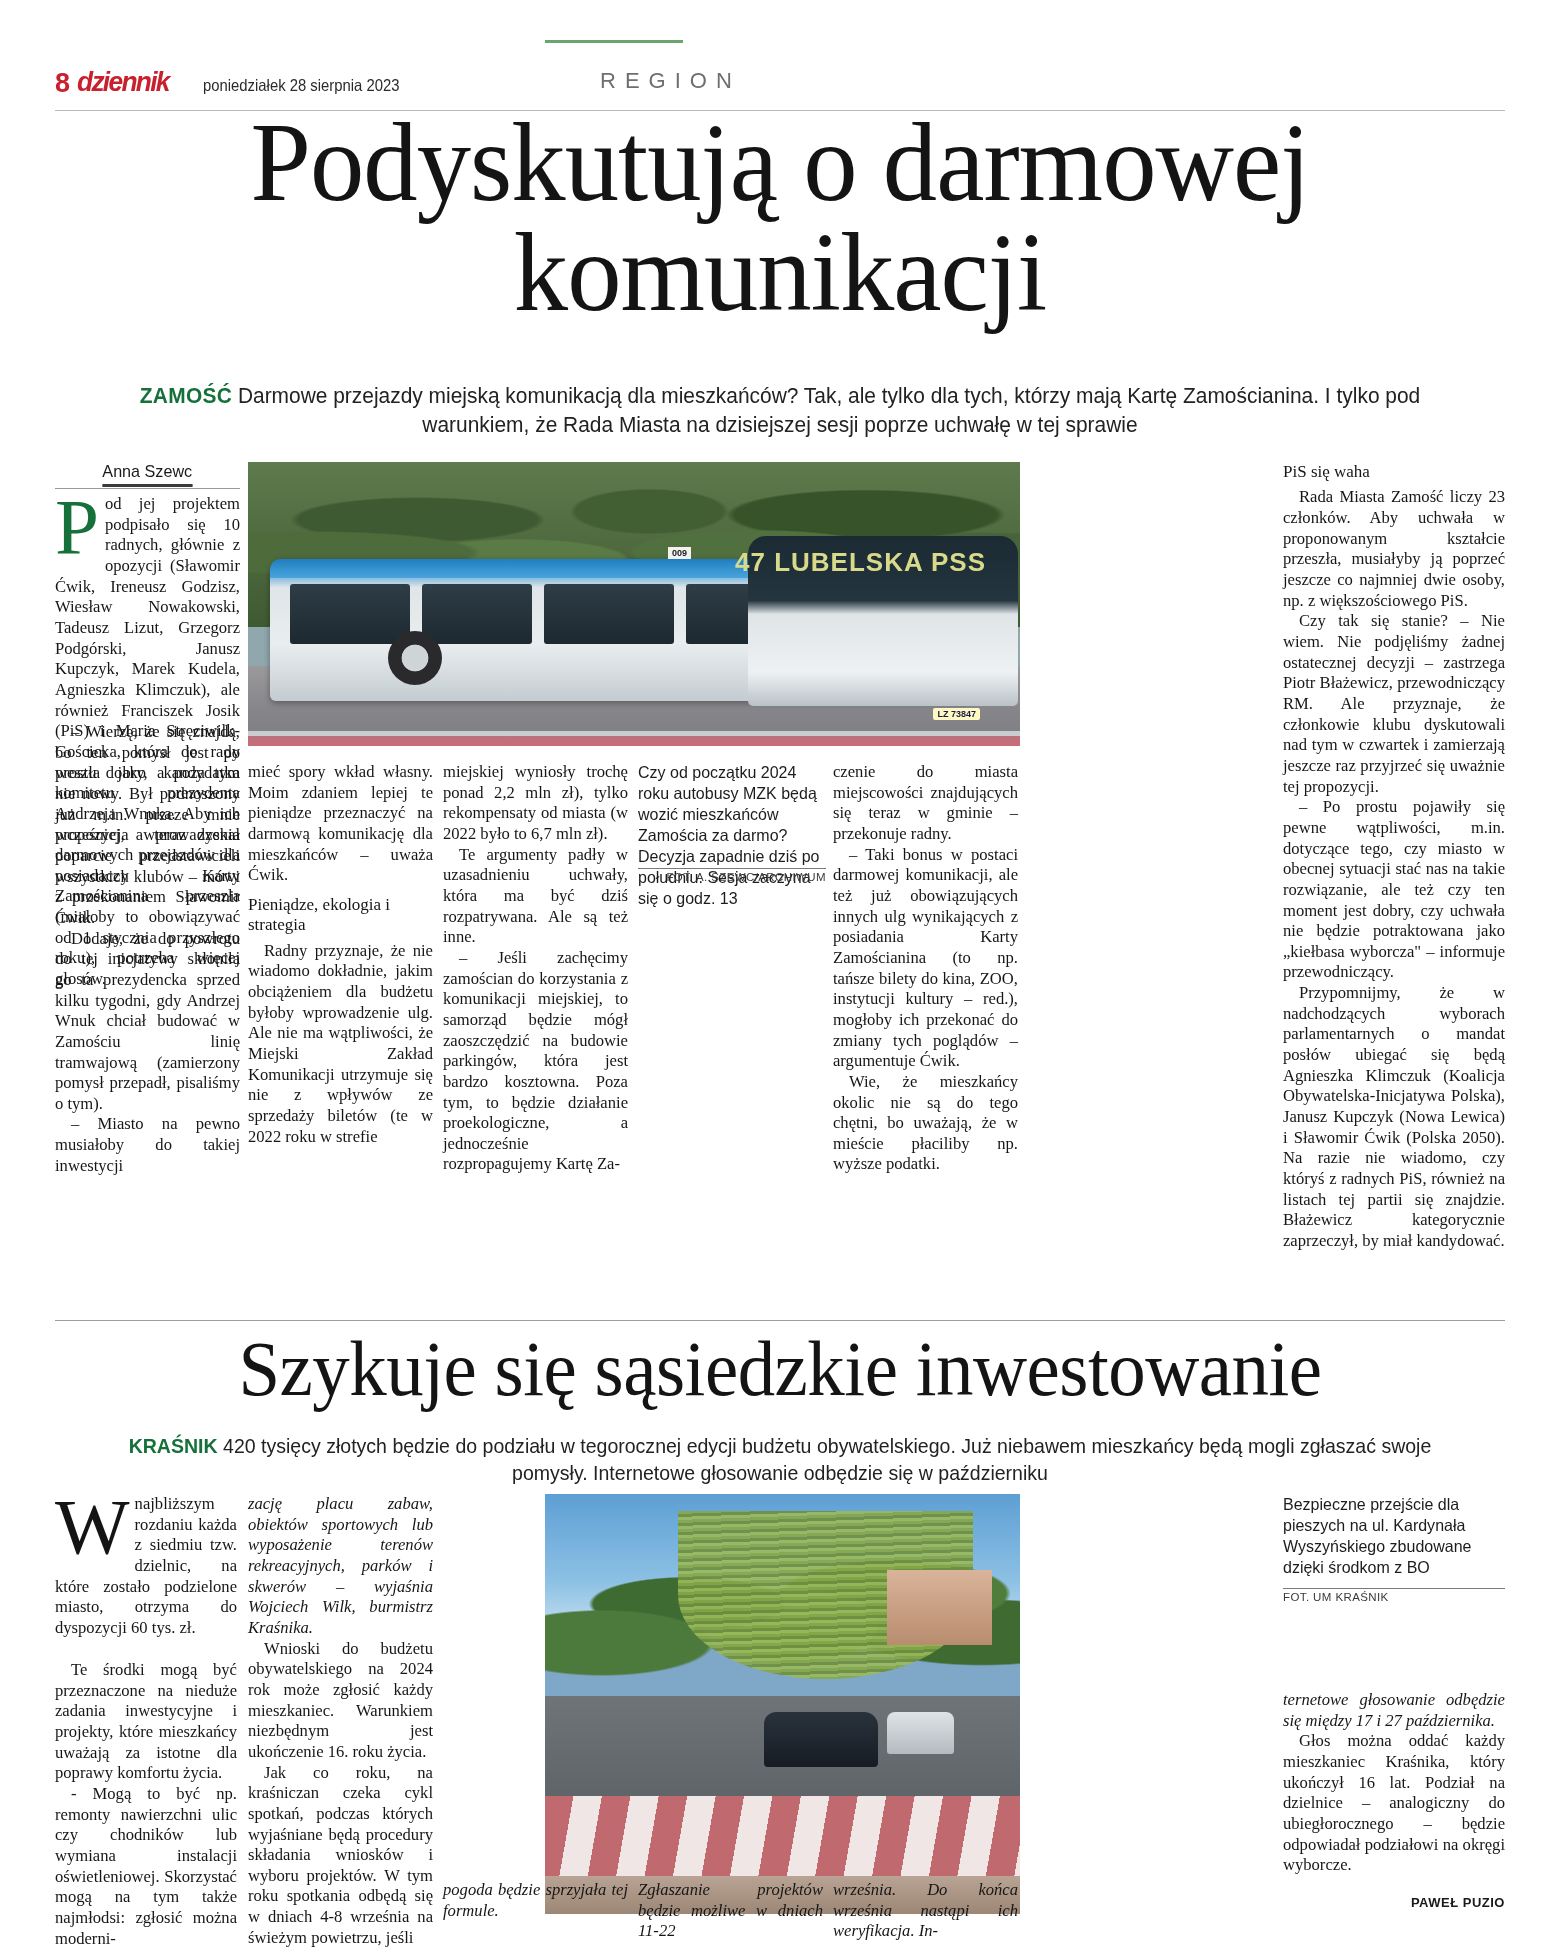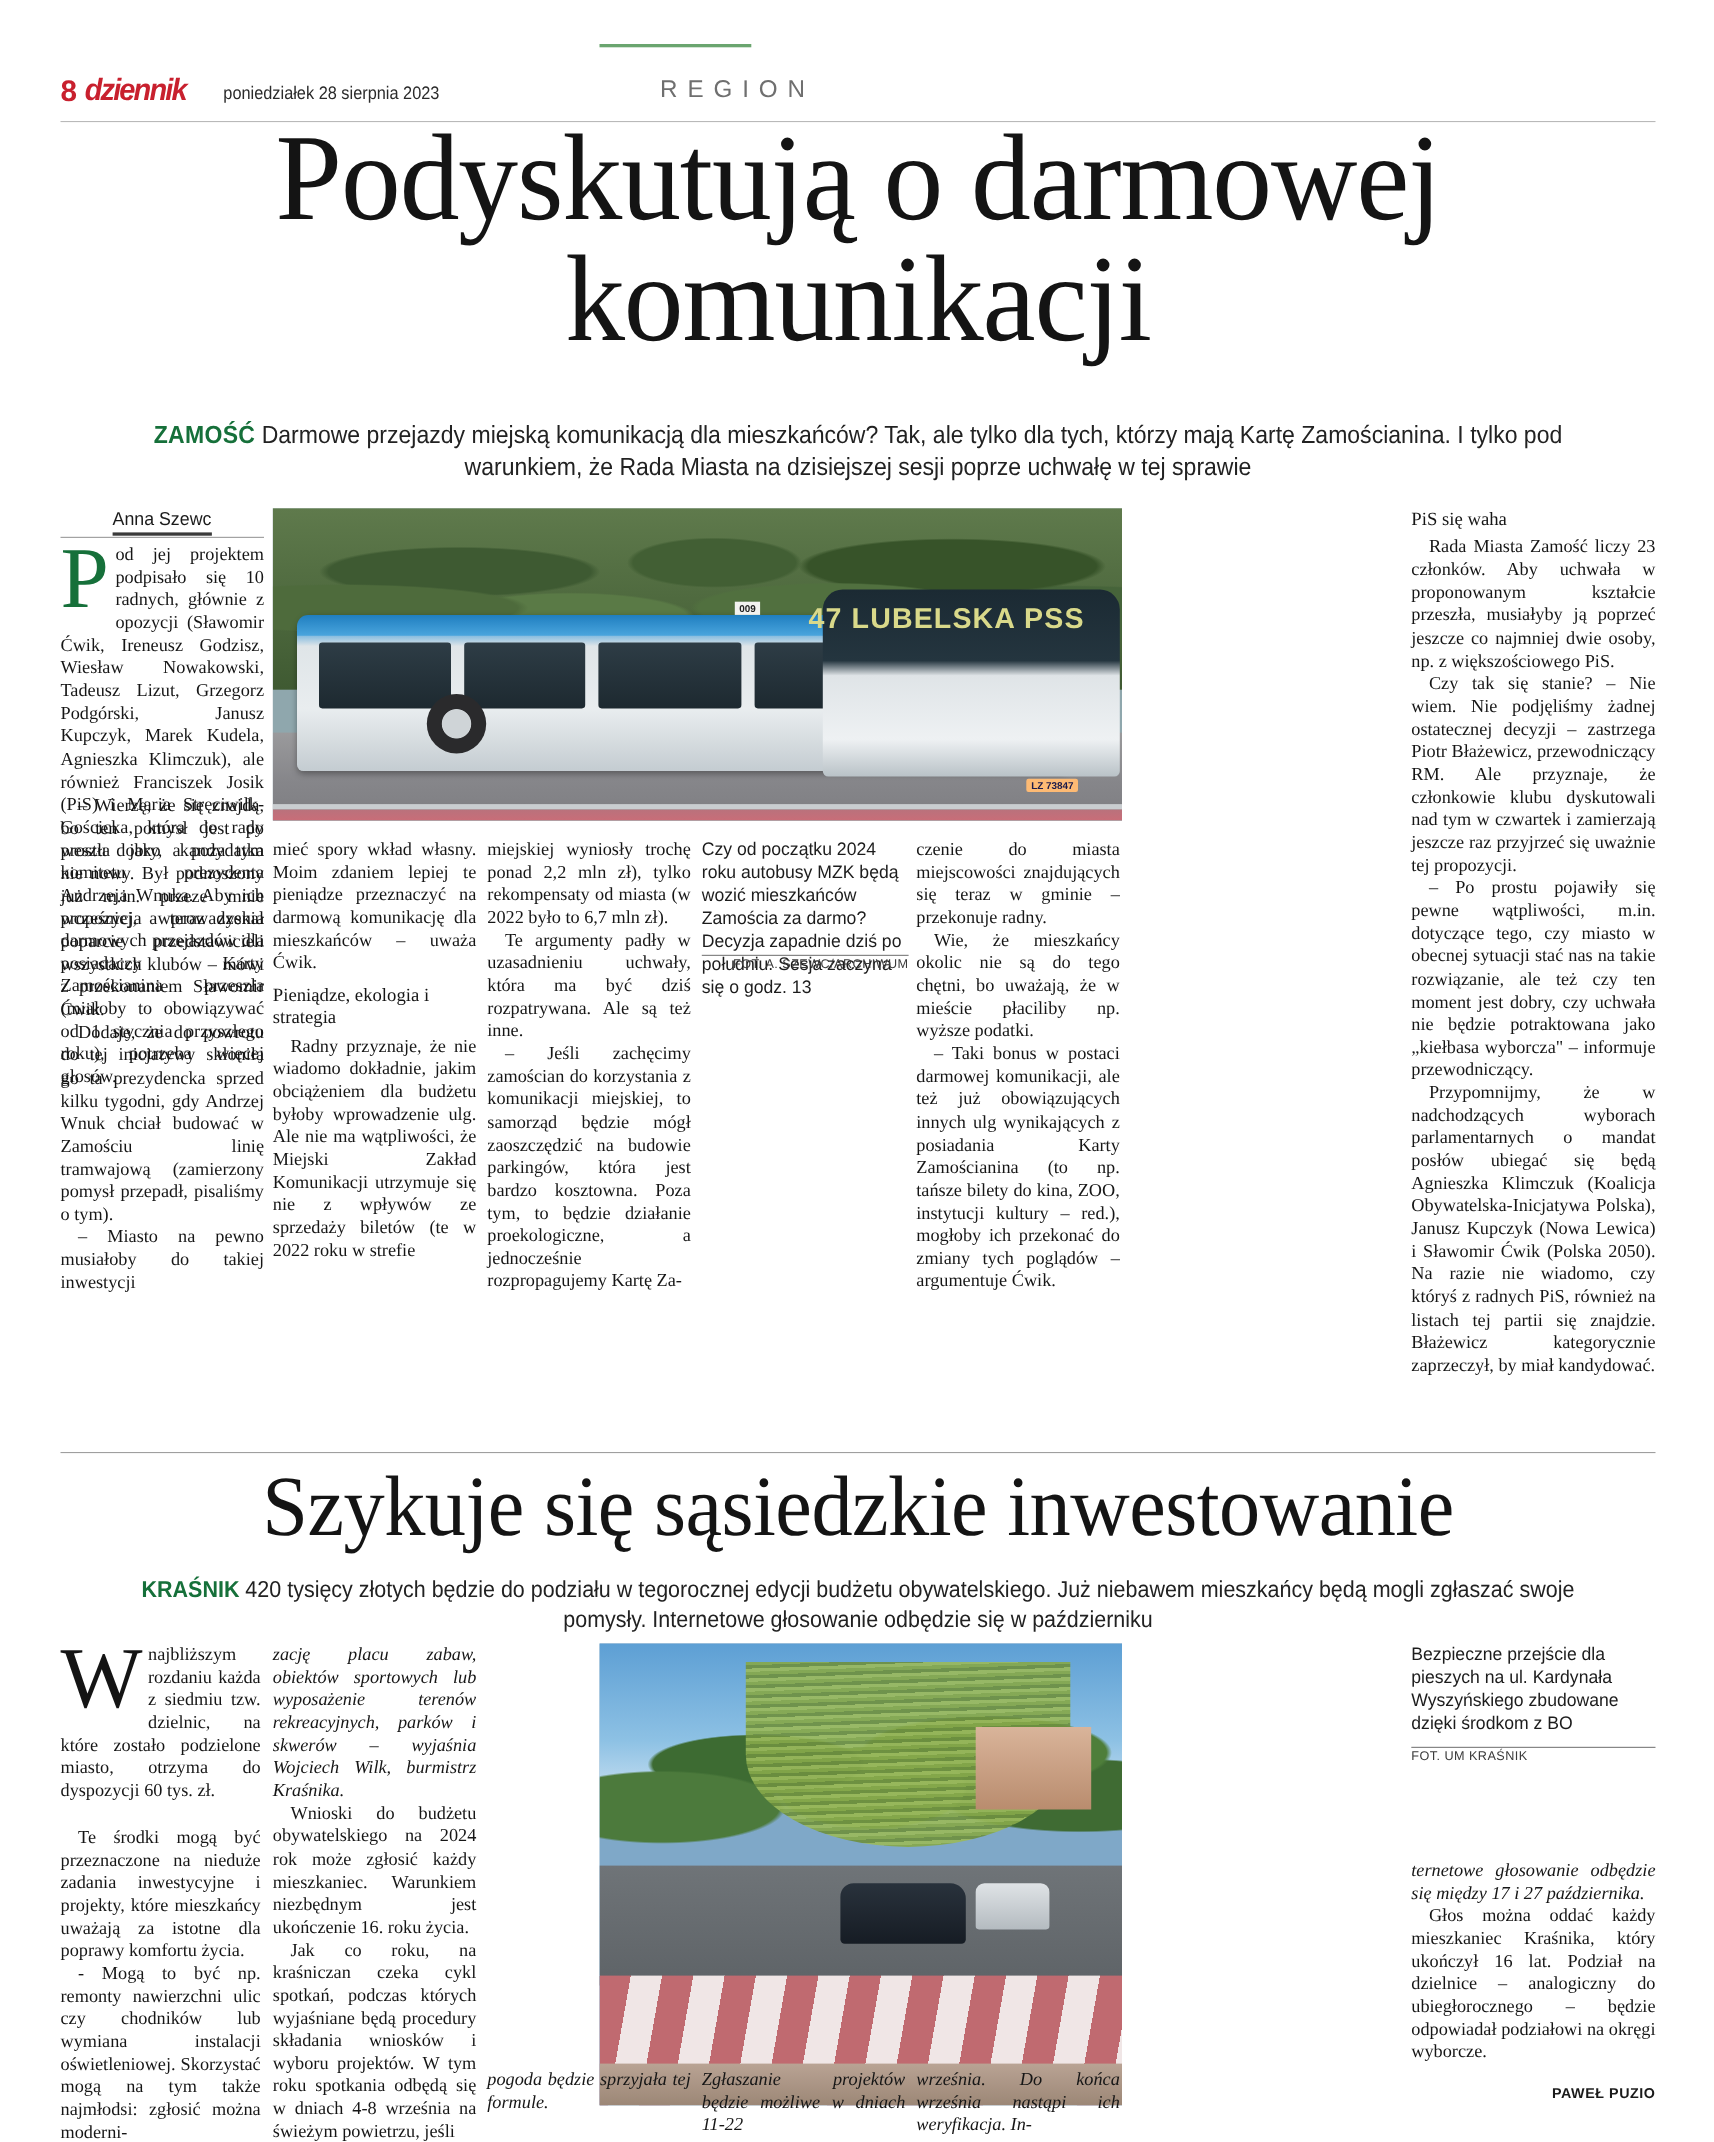--- a/index.html
+++ b/index.html
@@ -248,21 +248,21 @@
     font-size: 26px; font-weight: bold;
     color: #d9d98a; letter-spacing: 1px;
   }
   .p1-wheel {
     position: absolute; bottom: 16px; width: 54px; height: 54px;
     background: radial-gradient(circle,#cfd4d7 0 34%, #2a2a2c 36% 100%);
     border-radius: 50%;
   }
   .p1-plate {
     position: absolute; right: 40px; bottom: 26px;
-    background: #fdba74; color: #1a1a4a;
+    background: #fef9c3; color: #1a1a4a;
     font-family: "Liberation Sans", sans-serif;
     font-size: 9px; font-weight: bold;
     padding: 1px 4px; border-radius: 2px;
   }
   .p1-009 {
     position: absolute; left: 420px; top: 30%;
     background: #f2f2f0; color: #222;
     font-family: "Liberation Sans", sans-serif;
     font-size: 9px; font-weight: bold;
     padding: 1px 4px;
@@ -539,22 +539,22 @@
     <p>– Jeśli zachęcimy zamościan do korzystania z komunikacji miejskiej, to samorząd będzie mógł zaoszczędzić na budowie parkingów, która jest bardzo kosztowna. Poza tym, to będzie działanie proekologiczne, a jednocześnie rozpropagujemy Kartę Za-</p>
   </div>
 
   <div class="cap1">Czy od początku 2024 roku autobusy MZK będą wozić mieszkańców Zamościa za darmo? Decyzja zapadnie dziś po południu. Sesja zaczyna się o godz. 13</div>
   <div class="cap1-credit-rule"></div>
   <div class="cap1-credit">FOT. A. SZEWC/ARCHIWUM</div>
 
 
   <div class="a1-col" style="left:833px; top:762px; width:185px;">
     <p class="noind">czenie do miasta miejscowości znajdujących się teraz w gminie – przekonuje radny.</p>
+    <p>– Taki bonus w postaci darmowej komunikacji, ale też już obowiązujących innych ulg wynikających z posiadania Karty Zamościanina (to np. tańsze bilety do kina, ZOO, instytucji kultury – red.), mogłoby ich przekonać do zmiany tych poglądów – argumentuje Ćwik.</p>
     <p>Wie, że mieszkańcy okolic nie są do tego chętni, bo uważają, że w mieście płaciliby np. wyższe podatki.</p>
-    <p>– Taki bonus w postaci darmowej komunikacji, ale też już obowiązujących innych ulg wynikających z posiadania Karty Zamościanina (to np. tańsze bilety do kina, ZOO, instytucji kultury – red.), mogłoby ich przekonać do zmiany tych poglądów – argumentuje Ćwik.</p>
   </div>
 
   <div class="a1-col" style="left:1283px; top:462px; width:222px;">
     <span class="subhead" style="margin-top:0;">PiS się waha</span>
     <p>Rada Miasta Zamość liczy 23 członków. Aby uchwała w proponowanym kształcie przeszła, musiałyby ją poprzeć jeszcze co najmniej dwie osoby, np. z większościowego PiS.</p>
     <p>Czy tak się stanie? – Nie wiem. Nie podjęliśmy żadnej ostatecznej decyzji – zastrzega Piotr Błażewicz, przewodniczący RM. Ale przyznaje, że członkowie klubu dyskutowali nad tym w czwartek i zamierzają jeszcze raz przyjrzeć się uważnie tej propozycji.</p>
     <p>– Po prostu pojawiły się pewne wątpliwości, m.in. dotyczące tego, czy miasto w obecnej sytuacji stać nas na takie rozwiązanie, ale też czy ten moment jest dobry, czy uchwała nie będzie potraktowana jako „kiełbasa wyborcza" – informuje przewodniczący.</p>
     <p>Przypomnijmy, że w nadchodzących wyborach parlamentarnych o mandat posłów ubiegać się będą Agnieszka Klimczuk (Koalicja Obywatelska-Inicjatywa Polska), Janusz Kupczyk (Nowa Lewica) i Sławomir Ćwik (Polska 2050). Na razie nie wiadomo, czy któryś z radnych PiS, również na listach tej partii się znajdzie. Błażewicz kategorycznie zaprzeczył, by miał kandydować.</p>
   </div>
 

